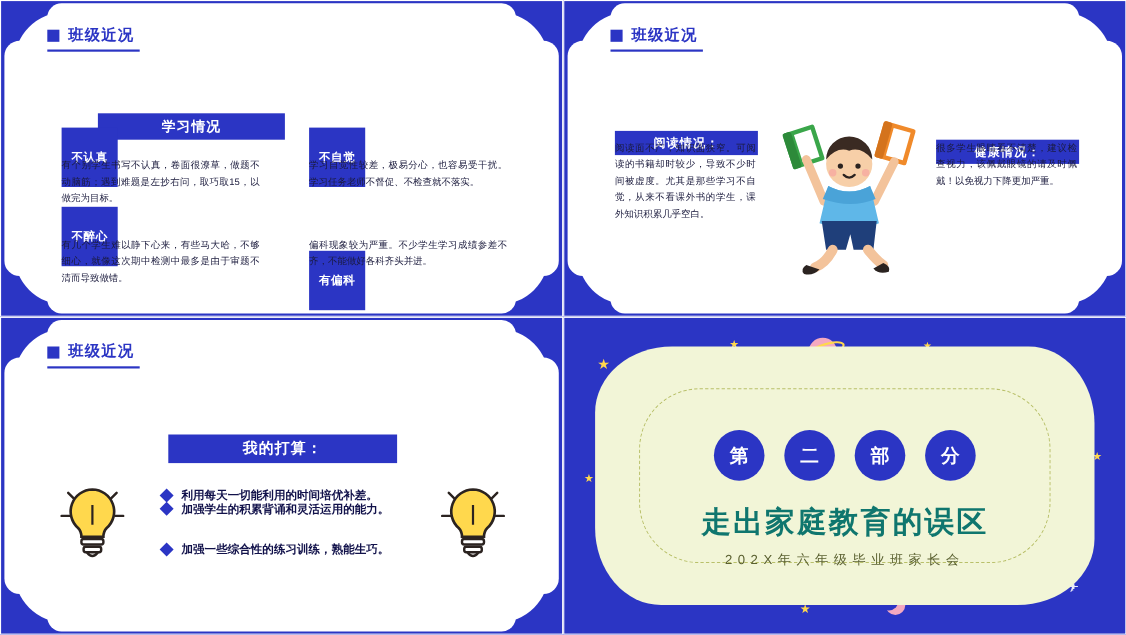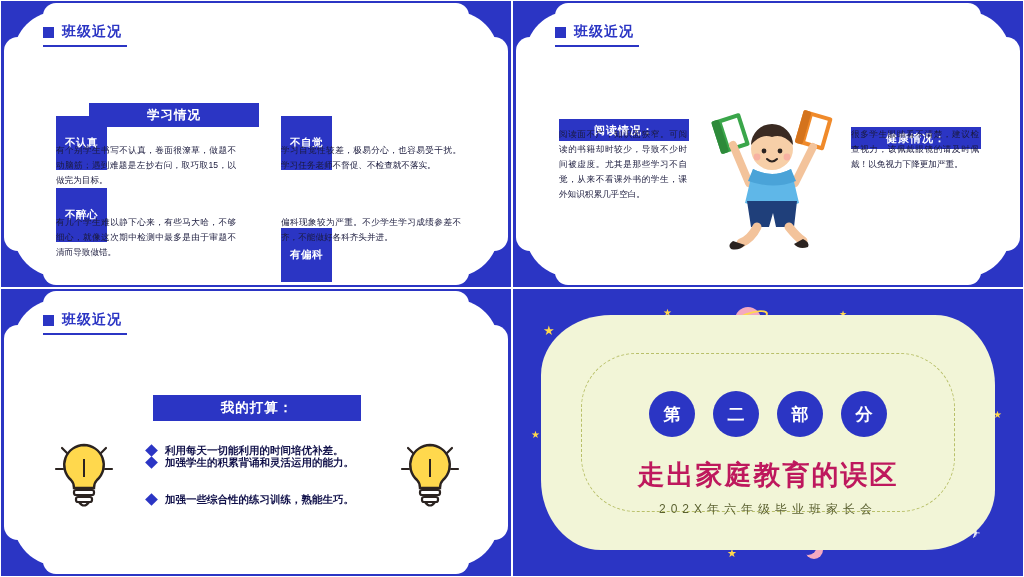--- a/index.html
+++ b/index.html
@@ -126,21 +126,21 @@
   }
   .circ {
     width: 46px; height: 46px; border-radius: 50%;
     background: #2b35c4; color: #fff;
     display: flex; align-items: center; justify-content: center;
     font-size: 17px; font-weight: bold;
   }
   .s4-title {
     position: absolute; left: 0; right: 0; top: 142px;
     text-align: center;
-    font-size: 27px; font-weight: bold; color: #be185d;
+    font-size: 27px; font-weight: bold; color: #0f766e;
     letter-spacing: 2px;
   }
   .s4-sub {
     position: absolute; left: 0; right: 0; top: 186px;
     text-align: center;
     font-size: 12px; color: #5a6030; letter-spacing: 5px;
   }
   .star { position: absolute; color: #ffd84d; font-size: 13px; }
   .planet {
     position: absolute; width: 26px; height: 26px; border-radius: 50%;

